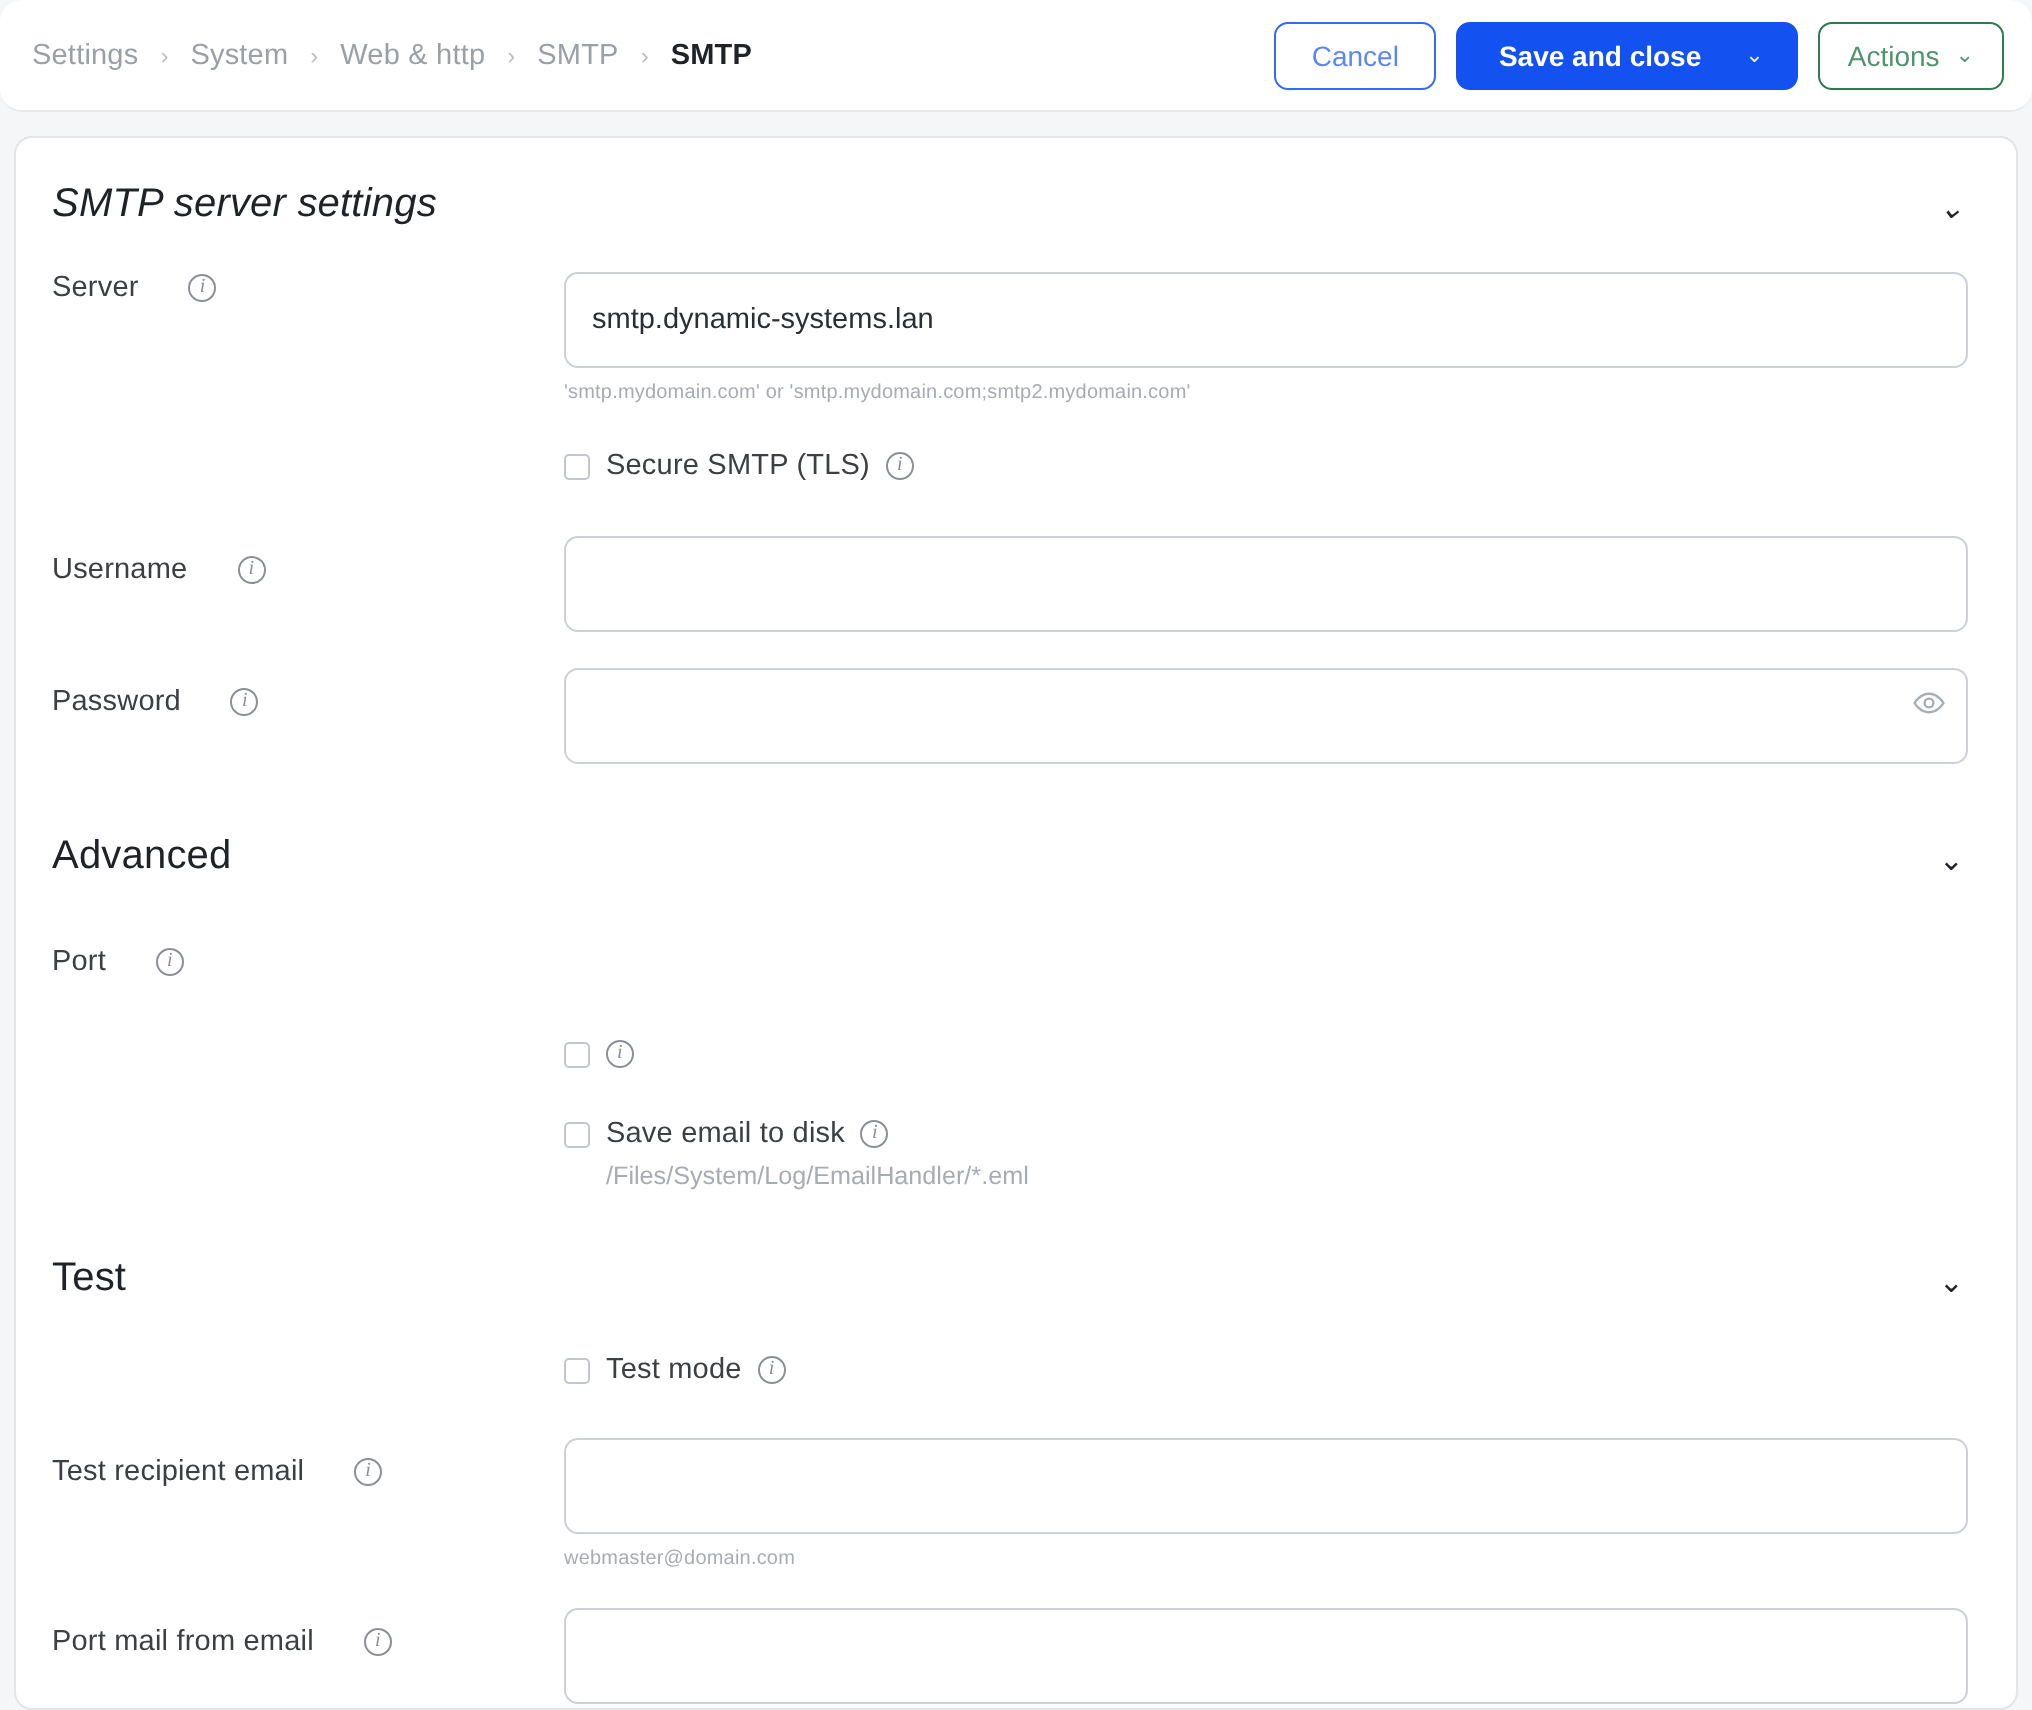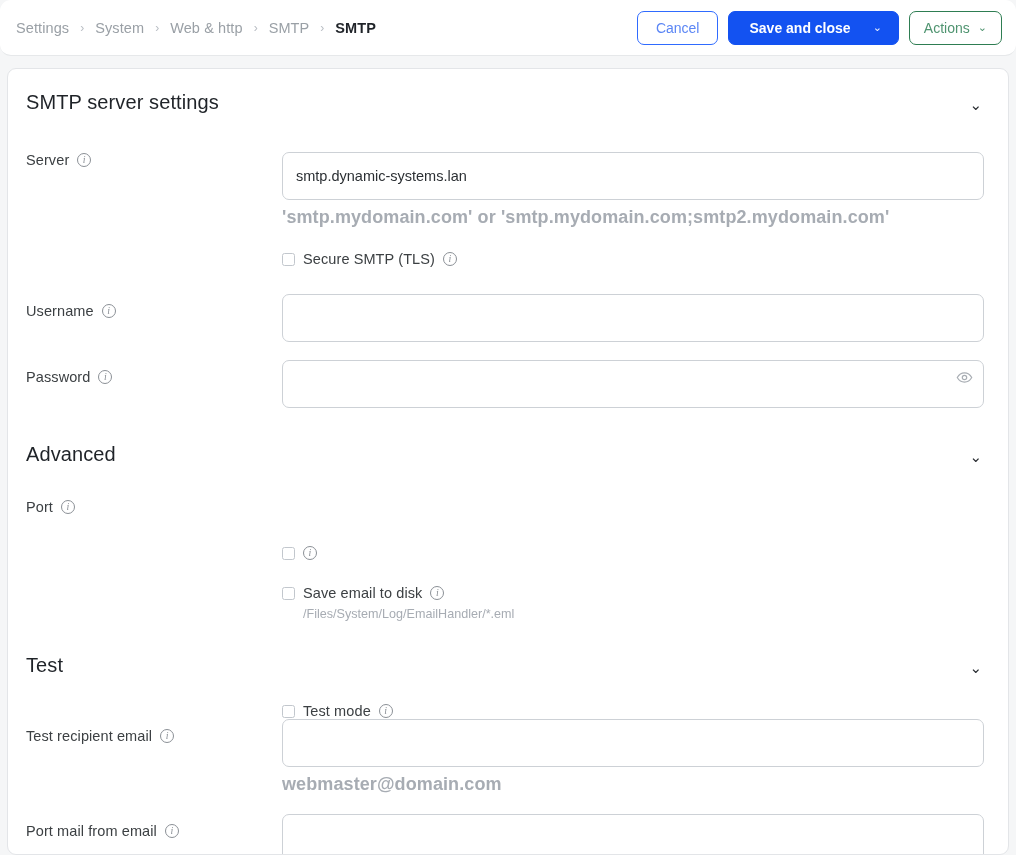--- a/index.html
+++ b/index.html
@@ -119,21 +119,21 @@
     align-items: flex-start;
   }
   .label-cell {
     width: 264px;
     flex: 0 0 264px;
     padding-left: 8px;
     font-size: 14.5px;
     color: #3c4043;
     display: flex;
     align-items: center;
-    gap: 8px;
+    gap: 25px;
     letter-spacing: .1px;
   }
   .field-cell { flex: 1 1 auto; min-width: 0; }
 
   .info-icon {
     display: inline-flex;
     align-items: center;
     justify-content: center;
     width: 14px; height: 14px;
     flex: 0 0 14px;
@@ -166,25 +166,24 @@
     right: 11px;
     top: 0;
     height: 34px;
     display: flex;
     align-items: center;
     cursor: pointer;
     color: #a9aeb4;
   }
 
   .hint {
-    font-size: 18px;
+    font-size: 10px;
     color: #a7acb3;
     margin-top: 7px;
     letter-spacing: .1px;
-    font-weight: bold;
   }
 
   .check-row {
     display: flex;
     align-items: center;
     gap: 8px;
     font-size: 14.5px;
     color: #3c4043;
     letter-spacing: .1px;
   }
@@ -230,21 +229,21 @@
     </div>
     <div class="btn btn-actions">
       <span>Actions</span>
       <span class="chev">⌄</span>
     </div>
   </div>
 </div>
 
 <div class="card">
 
-  <div class="section-head" style="margin-bottom:38px;">
+  <div class="section-head" style="margin-bottom:22px;font-style:italic;">
     <span class="section-title">SMTP server settings</span>
     <span class="section-chevron">⌄</span>
   </div>
 
   <div class="row">
     <div class="label-cell">
       <span>Server</span>
       <span class="info-icon">i</span>
     </div>
     <div class="field-cell">
@@ -333,21 +332,21 @@
     <div class="label-cell"></div>
     <div class="field-cell">
       <div class="check-row">
         <span class="cbox"></span>
         <span class="check-label">Test mode</span>
         <span class="info-icon">i</span>
       </div>
     </div>
   </div>
 
-  <div class="row" style="">
+  <div class="row" style="margin-top:26px;">
     <div class="label-cell" style="height:34px;">
       <span>Test recipient email</span>
       <span class="info-icon">i</span>
     </div>
     <div class="field-cell">
       <input class="input" type="text" value="" style="">
       <div class="hint">webmaster@domain.com</div>
     </div>
   </div>
 

